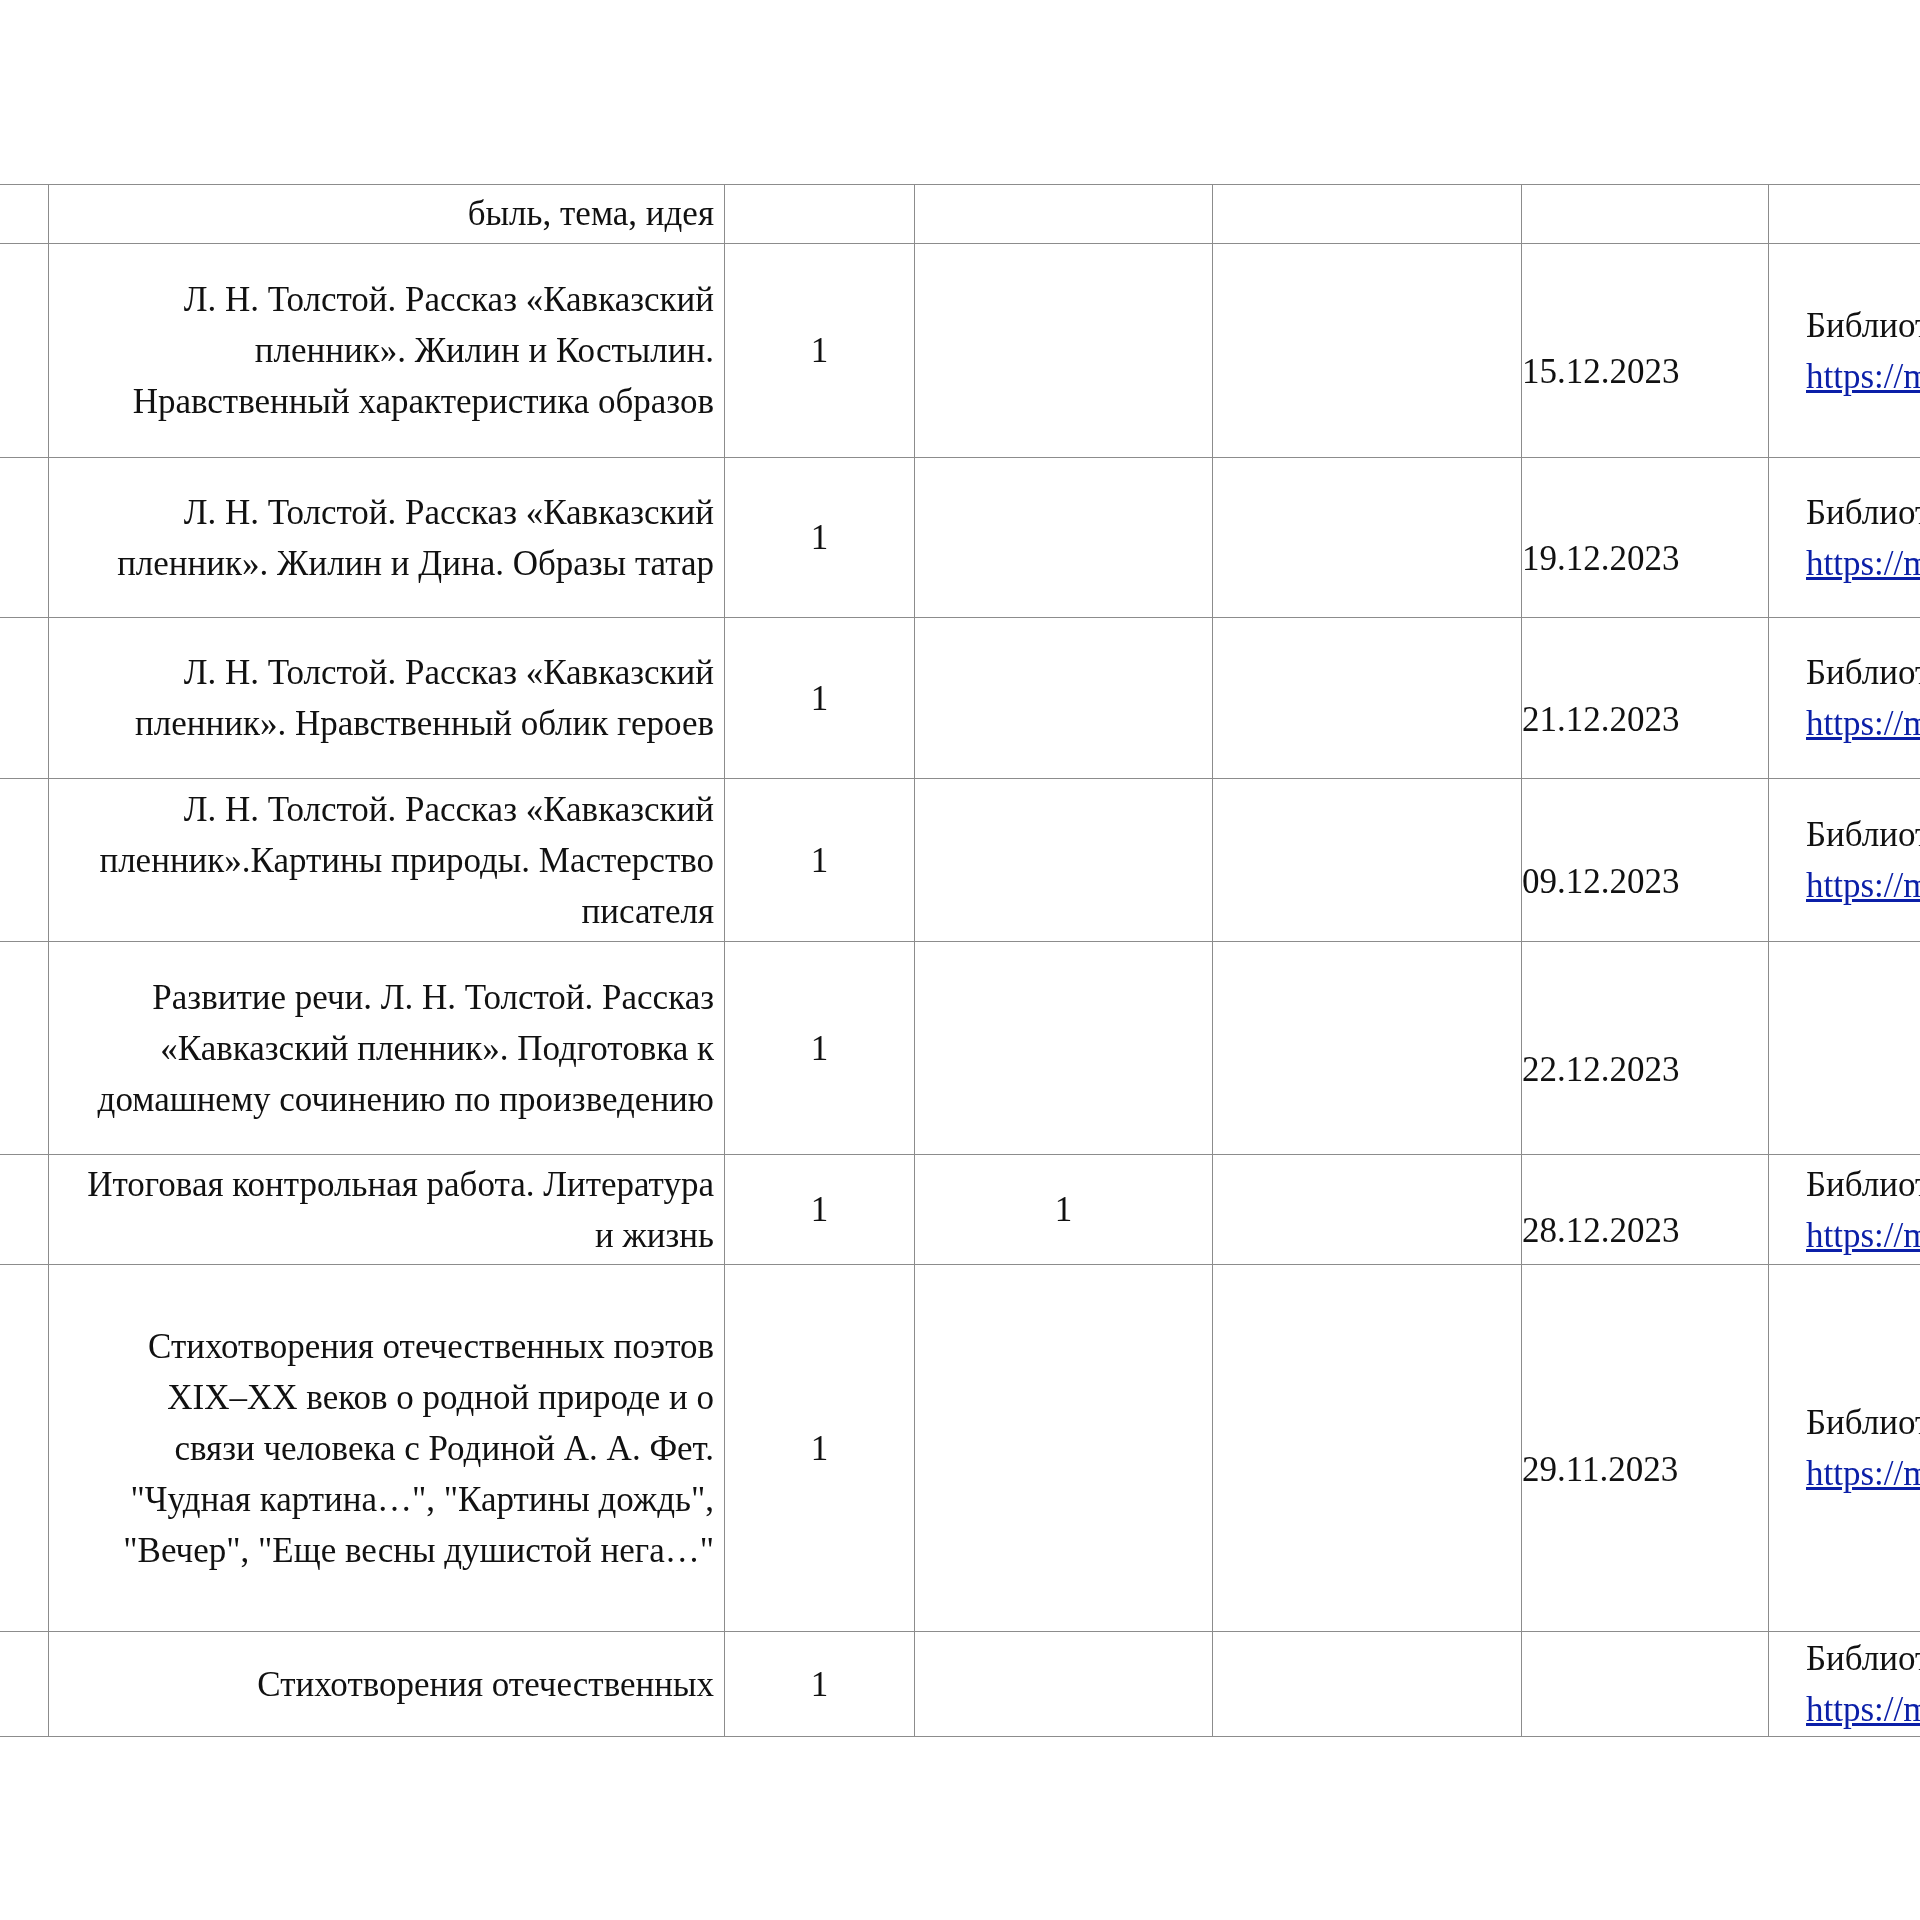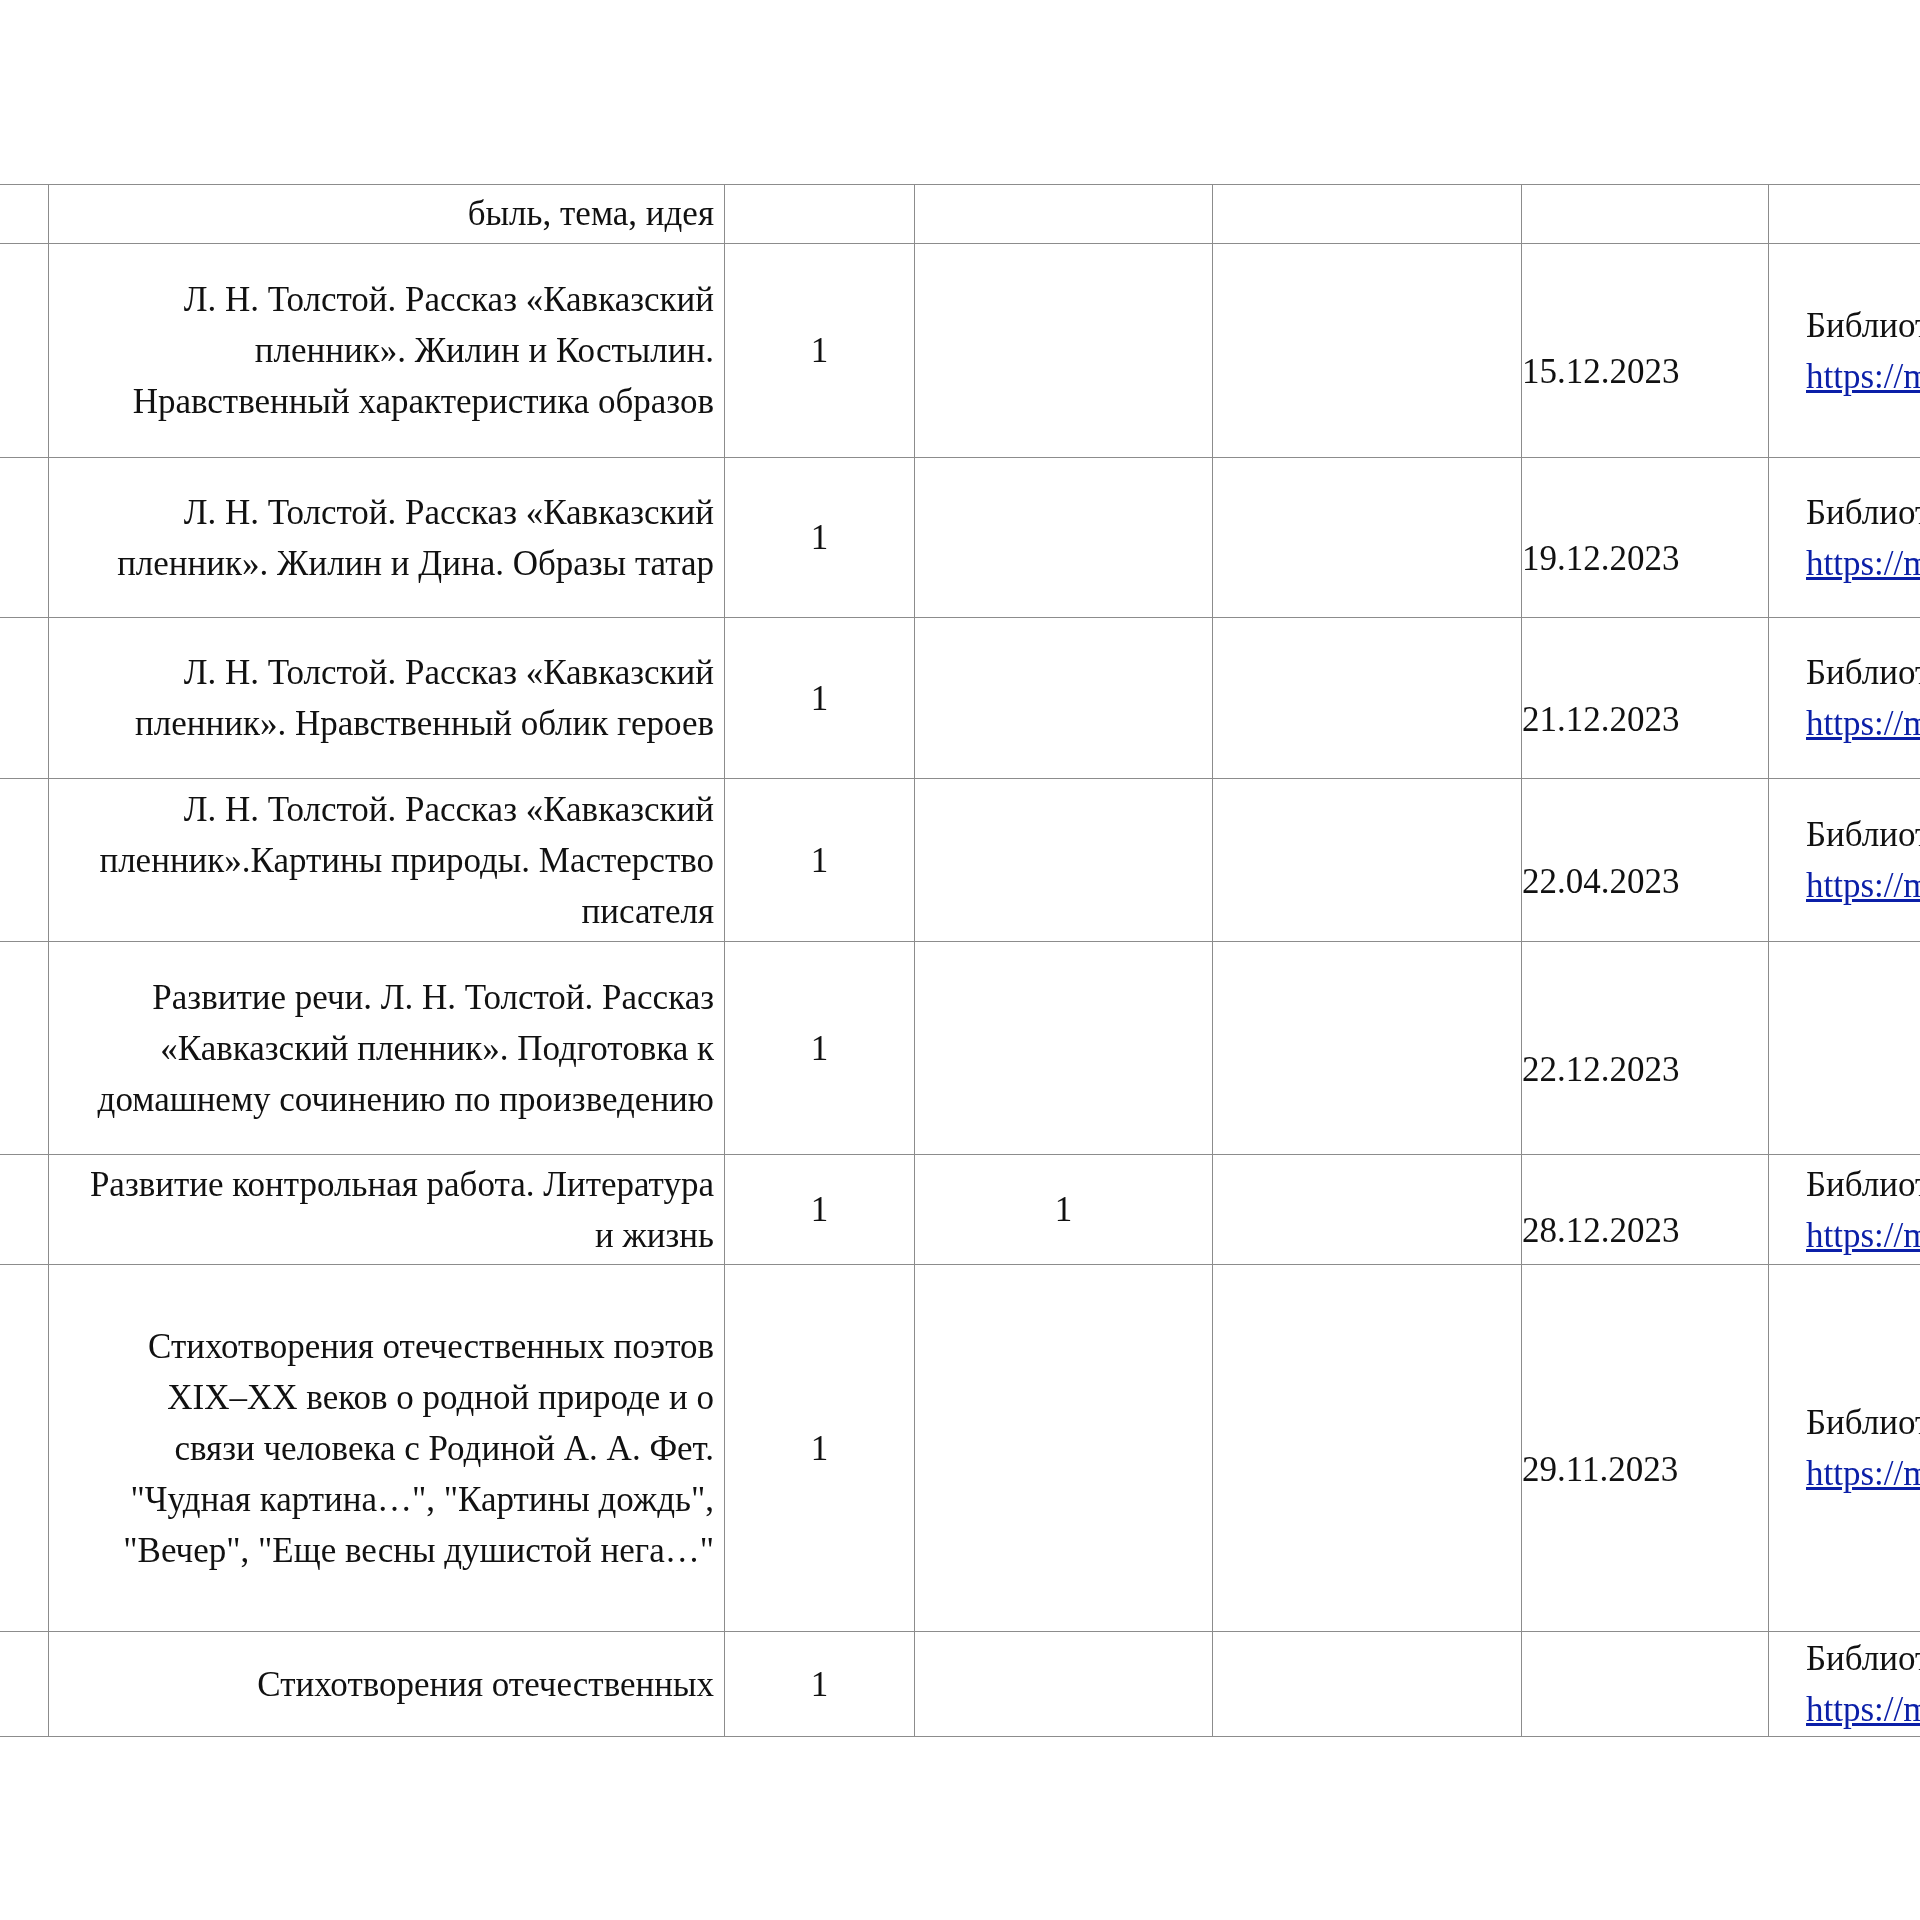--- a/index.html
+++ b/index.html
@@ -148,21 +148,21 @@
 
       <tr style="height:163px">
         <td class="c-num"></td>
         <td class="c-topic">
           <span class="topic-text">Л. Н. Толстой. Рассказ «Кавказский пленник».Картины природы. Мастерство писателя</span>
         </td>
         <td class="c-hours"><span>1</span></td>
         <td class="c-control"><span></span></td>
         <td class="c-practice"><span></span></td>
         <td class="c-date">
-            <span class="date-val">22.04.2023</span>
+            <span class="date-val">09.12.2023</span>
           </td>
         <td class="c-resource">
           <span class="res-title">Библиотека</span>
           <a class="res-link">https://m.eds</a>
         </td>
       </tr>
 
       <tr style="height:213px">
         <td class="c-num"></td>
         <td class="c-topic">
@@ -176,21 +176,21 @@
           </td>
         <td class="c-resource">
           <span class="res-title"></span>
           <a class="res-link"></a>
         </td>
       </tr>
 
       <tr style="height:110px">
         <td class="c-num"></td>
         <td class="c-topic">
-          <span class="topic-text">Развитие контрольная работа. Литература и жизнь</span>
+          <span class="topic-text">Итоговая контрольная работа. Литература и жизнь</span>
         </td>
         <td class="c-hours"><span>1</span></td>
         <td class="c-control"><span>1</span></td>
         <td class="c-practice"><span></span></td>
         <td class="c-date">
             <span class="date-val">28.12.2023</span>
           </td>
         <td class="c-resource">
           <span class="res-title">Библиотека</span>
           <a class="res-link">https://m.eds</a>

